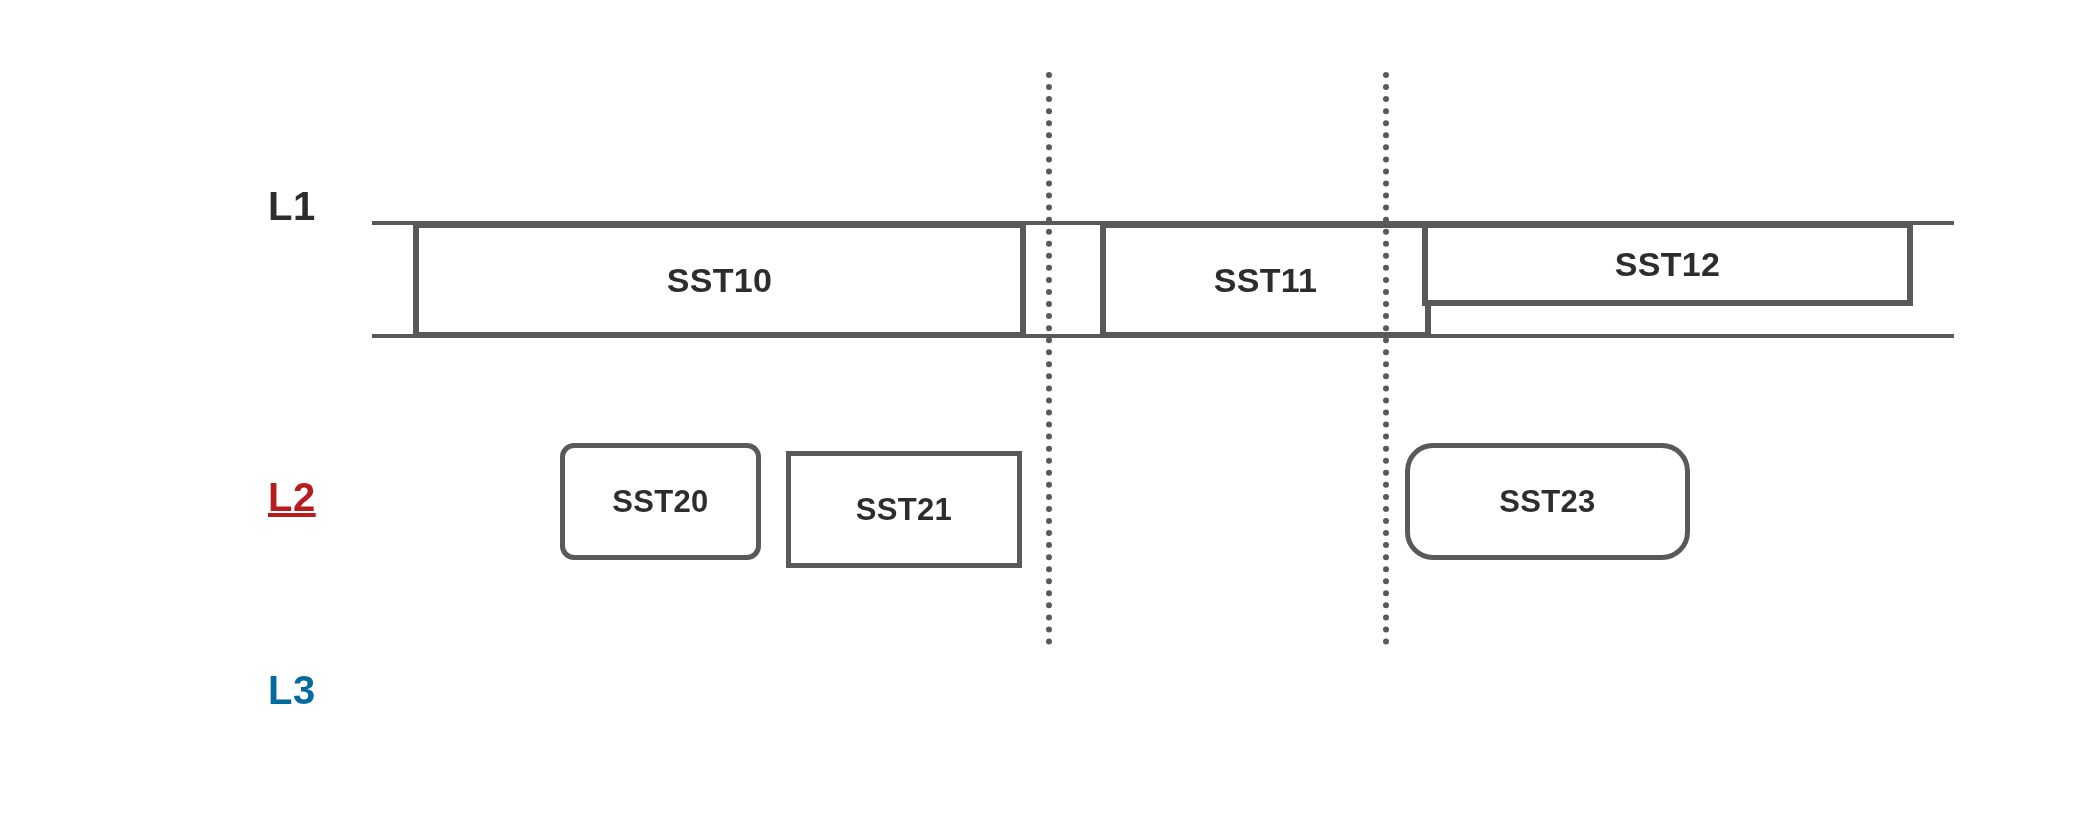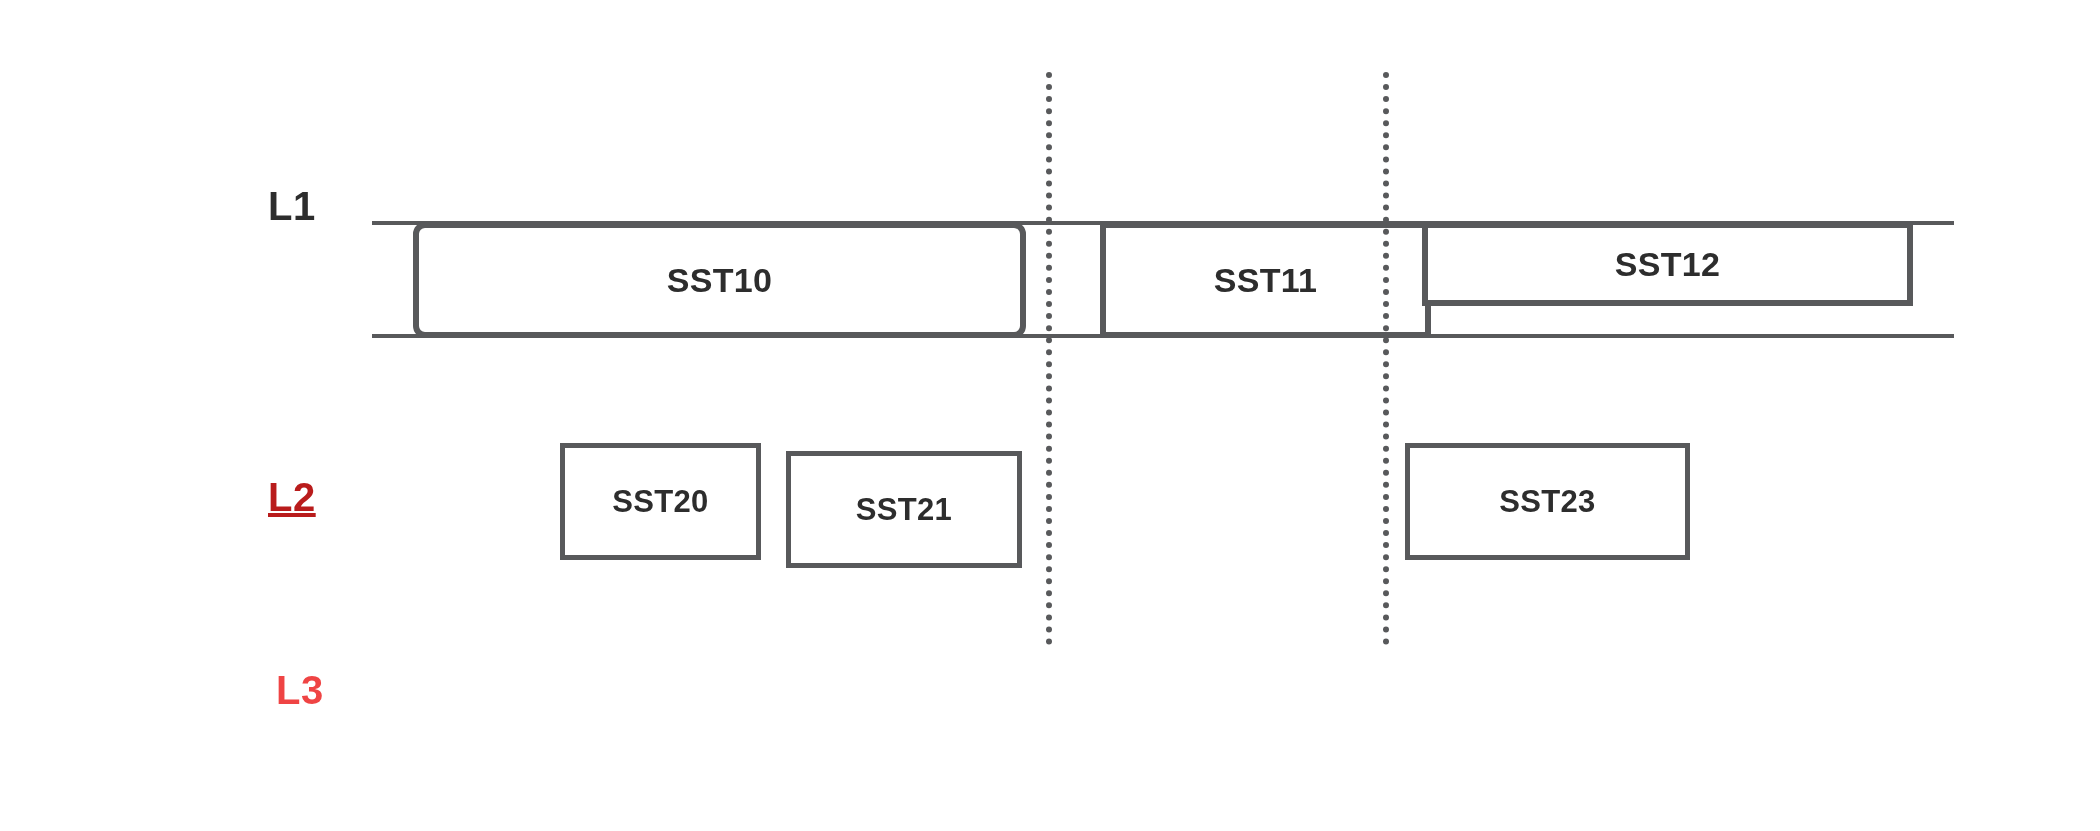--- a/index.html
+++ b/index.html
@@ -71,41 +71,41 @@
     border-left: 6px dotted #58595b;
   }
 </style>
 </head>
 <body>
 
 <div id="diagram-canvas" style="background: rgb(255, 255, 255);">
 
   <div class="row-label" id="label-L1" style="left: 268px; top: 186px; color: rgb(45, 45, 45);">L1</div>
   <div class="row-label" id="label-L2" style="left: 268px; top: 477px; color: #b91c1c; text-decoration: underline;">L2</div>
-  <div class="row-label" id="label-L3" style="left: 276px; top: 670px; color: #ef4444;">L3</div>
+  <div class="row-label" id="label-L3" style="left: 268px; top: 670px; color: #0369a1;">L3</div>
 
   <div class="rail" id="rail-L1-top" style="left: 372px; width: 1582px; top: 221px; background: rgb(88, 89, 91);"></div>
   <div class="rail" id="rail-L1-bottom" style="left: 372px; width: 1582px; top: 334px; background: rgb(88, 89, 91);"></div>
 
-  <div class="block level-1" id="block-sst10" style="left: 413px; top: 222px; width: 613px; height: 116px; border-color: rgb(88, 89, 91); border-radius: 12px;">
+  <div class="block level-1" id="block-sst10" style="left: 413px; top: 222px; width: 613px; height: 116px; border-color: rgb(88, 89, 91);">
     <span class="block-label">SST10</span>
   </div>
   <div class="block level-1" id="block-sst11" style="left: 1100px; top: 222px; width: 331px; height: 116px; border-color: rgb(88, 89, 91);">
     <span class="block-label">SST11</span>
   </div>
   <div class="block level-1" id="block-sst12" style="left: 1422px; top: 222px; width: 491px; height: 84px; border-color: rgb(88, 89, 91);">
     <span class="block-label">SST12</span>
   </div>
 
-  <div class="block level-2" id="block-sst20" style="left: 560px; top: 443px; width: 201px; height: 117px; border-color: rgb(88, 89, 91);">
+  <div class="block level-2" id="block-sst20" style="left: 560px; top: 443px; width: 201px; height: 117px; border-color: rgb(88, 89, 91); border-radius: 14px;">
     <span class="block-label">SST20</span>
   </div>
   <div class="block level-2" id="block-sst21" style="left: 786px; top: 443px; width: 236px; height: 117px; border-color: rgb(88, 89, 91); margin-top: 8px;">
     <span class="block-label">SST21</span>
   </div>
-  <div class="block level-2" id="block-sst23" style="left: 1405px; top: 443px; width: 285px; height: 117px; border-color: rgb(88, 89, 91);">
+  <div class="block level-2" id="block-sst23" style="left: 1405px; top: 443px; width: 285px; height: 117px; border-color: rgb(88, 89, 91); border-radius: 28px;">
     <span class="block-label">SST23</span>
   </div>
 
   <div class="divider" id="divider-left" style="left: 1046px; top: 72px; height: 573px; border-left-color: rgb(88, 89, 91);"></div>
   <div class="divider" id="divider-right" style="left: 1383px; top: 72px; height: 573px; border-left-color: rgb(88, 89, 91);"></div>
 
 </div>
 
 </body></html>

